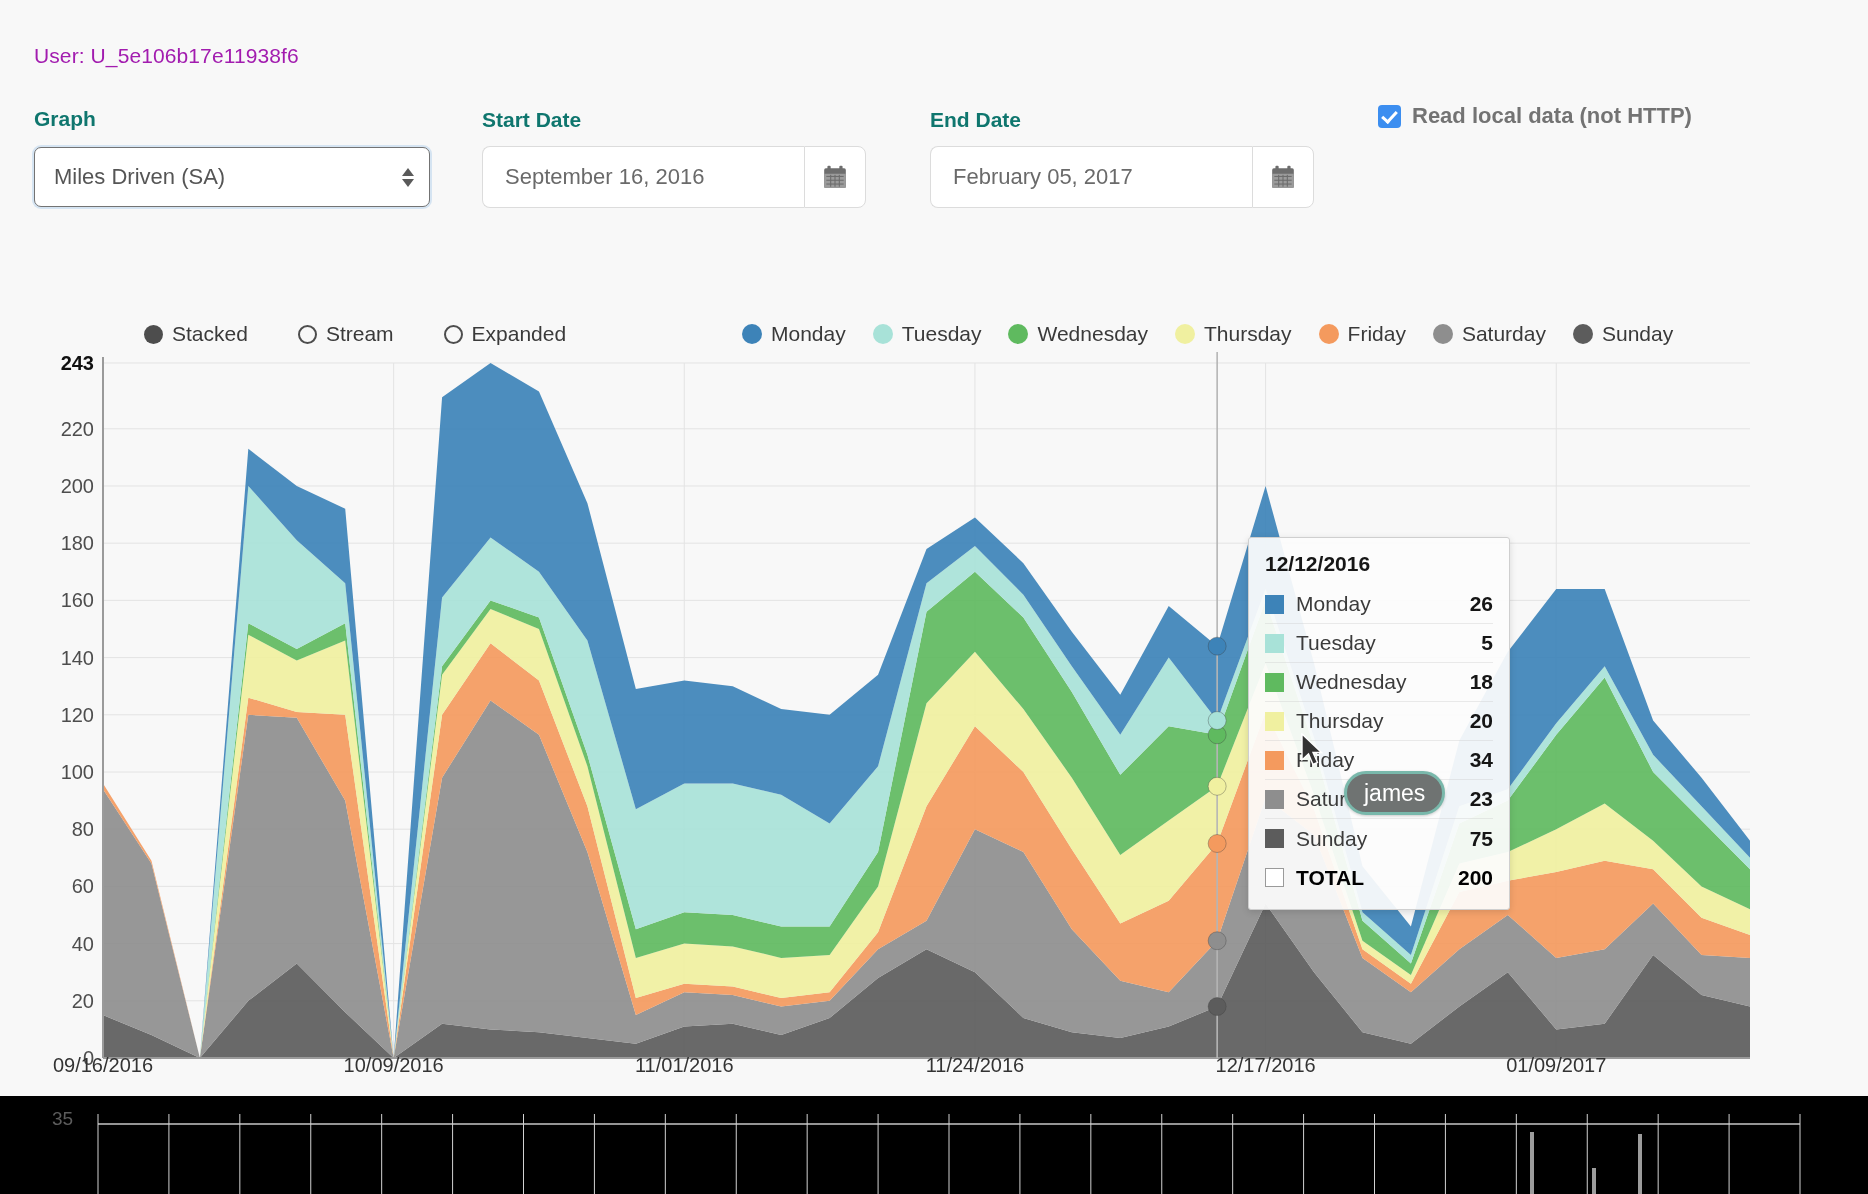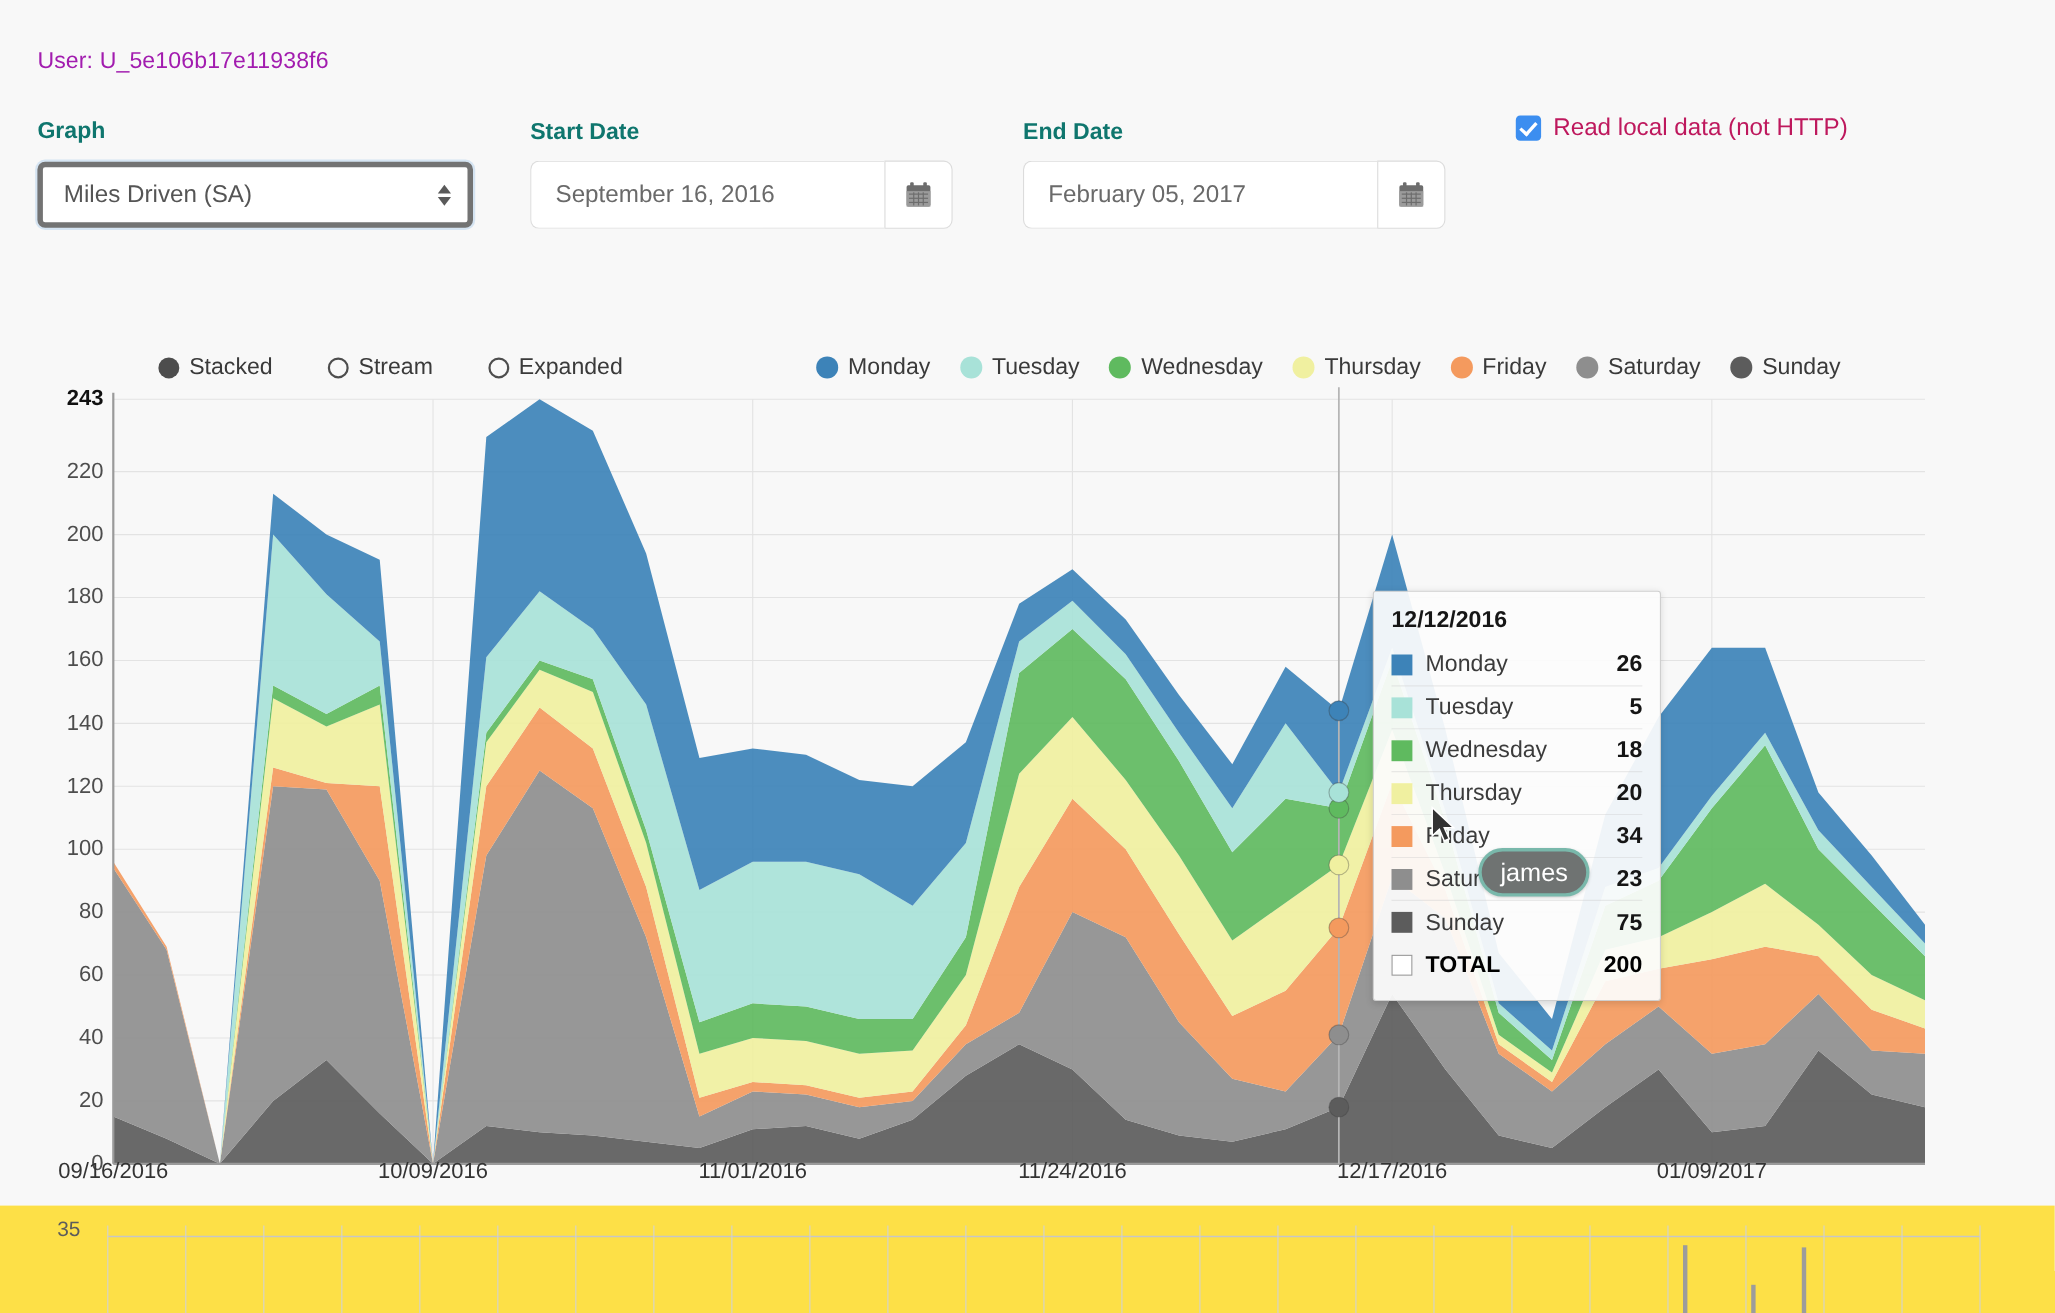--- a/index.html
+++ b/index.html
@@ -26,21 +26,21 @@
     position: absolute; font-size: 21px; font-weight: bold; color: #0f766e;
   }
   .lbl-graph { left: 34px; top: 107px; }
   .lbl-start { left: 482px; top: 108px; }
   .lbl-end   { left: 930px; top: 108px; }
 
   .select-wrap {
     position: absolute; left: 34px; top: 147px;
     width: 396px; height: 60px;
     background: #fff;
-    border: 5px solid #737373;
+    border: 1px solid #737373;
     border-radius: 7px;
     box-shadow: 0 0 0 2px rgba(170,205,235,.45);
     display: flex; align-items: center;
   }
   .select-value {
     padding-left: 19px; font-size: 22px; color: #555;
     flex: 1; white-space: nowrap; overflow: hidden;
   }
   .stepper {
     width: 42px; display: flex; flex-direction: column;
@@ -79,21 +79,21 @@
   .cbox {
     width: 23px; height: 23px; border-radius: 4px;
     background: #3c8ef0; position: relative; flex: none;
   }
   .cbox:after {
     content: ""; position: absolute; left: 7px; top: 3px;
     width: 6px; height: 12px;
     border: solid #fff; border-width: 0 3px 3px 0;
     transform: rotate(42deg);
   }
-  .cbox-label { font-size: 22px; font-weight: normal; color: #be185d; white-space: nowrap; }
+  .cbox-label { font-size: 22px; font-weight: bold; color: #737373; white-space: nowrap; }
 
   
   .legend-row { position: absolute; display: flex; align-items: center; }
   .legend-left  { left: 144px; top: 322px; gap: 50px; }
   .legend-right { left: 742px; top: 322px; gap: 27px; }
   .legend-item { display: flex; align-items: center; gap: 9px; }
   .legend-item span.txt { font-size: 21px; color: #3a3a3a; white-space: nowrap; }
   .radio-dot { width: 19px; height: 19px; border-radius: 50%; flex: none; }
   .radio-dot.on  { background: #4d4d4d; }
   .radio-dot.off { background: transparent; border: 2.5px solid #4d4d4d; }
@@ -151,21 +151,21 @@
     display: flex; align-items: center; justify-content: center;
     padding: 0 17px;
     box-shadow: 0 1px 3px rgba(0,0,0,.2);
   }
   .peer-badge span { font-size: 23px; color: #fff; }
 
   
   .mini {
     position: absolute; left: 0; top: 1096px;
     width: 1868px; height: 98px;
-    background: #fde047;
+    background: #000000;
   }
   .mini-label {
     position: absolute; left: 52px; top: 12px;
     font-size: 19px; color: #5c5c5c;
   }
 </style>
 </head>
 <body>
 
 <div id="app">

